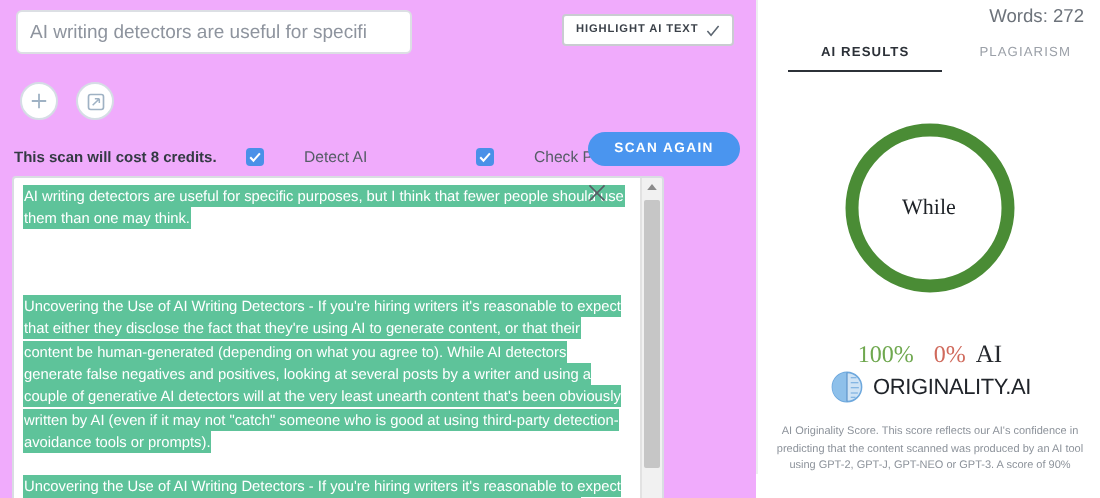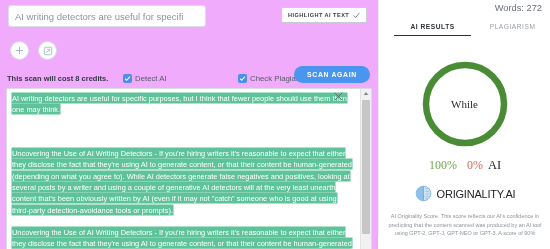--- a/index.html
+++ b/index.html
@@ -98,21 +98,21 @@
     align-items: center;
   }
   .credits {
     position: absolute;
     left: 7px;
     font-size: 7.5px;
     font-weight: bold;
     color: #333a43;
     white-space: nowrap;
   }
-  .chk-group { position: absolute; display: flex; align-items: center; gap: 3px; }
+  .chk-group { position: absolute; display: flex; align-items: center; gap: 20px; }
   .chk-group.g1 { left: 123px; }
   .chk-group.g2 { left: 194px; padding-left: 44px; }
   .chk-box {
     width: 9px; height: 9px;
     border-radius: 2px;
     background: #4a90e8;
     display: flex; align-items: center; justify-content: center;
     cursor: pointer;
     flex: 0 0 9px;
   }
@@ -132,21 +132,21 @@
     letter-spacing: 0.7px;
     cursor: pointer;
     display: flex; align-items: center; justify-content: center;
     font-family: "Liberation Sans", sans-serif;
   }
 
   
   .editor-wrap {
     position: absolute;
     left: 6px; top: 88px;
-    width: 366px; height: 161px;
+    width: 326px; height: 161px;
     border: 1px solid #d9dde2;
     border-bottom: none;
     border-radius: 2px 2px 0 0;
     background: #fff;
     overflow: hidden;
     display: flex;
   }
   .editor-body {
     flex: 1 1 auto;
     padding: 3px 6px 0 5px;
@@ -264,21 +264,21 @@
   .score-row {
     position: absolute;
     left: 0; top: 158px;
     width: 172px;
     display: flex;
     align-items: baseline;
     justify-content: center;
     gap: 5px;
     font-family: "Liberation Serif", serif;
   }
-  .pct-green { color: #6fa84f; font-size: 12px; }
+  .pct-green { color: #6fa84f; font-size: 12px; margin-top: 12px; }
   .word-orig { color: #25282d; font-size: 12.5px; }
   .pct-red { color: #d06a5c; font-size: 12px; margin-left: 5px; }
   .word-ai { color: #25282d; font-size: 12.5px; }
 
   .brand {
     position: absolute;
     left: 0; top: 185px;
     width: 172px;
     display: flex;
     align-items: center;

